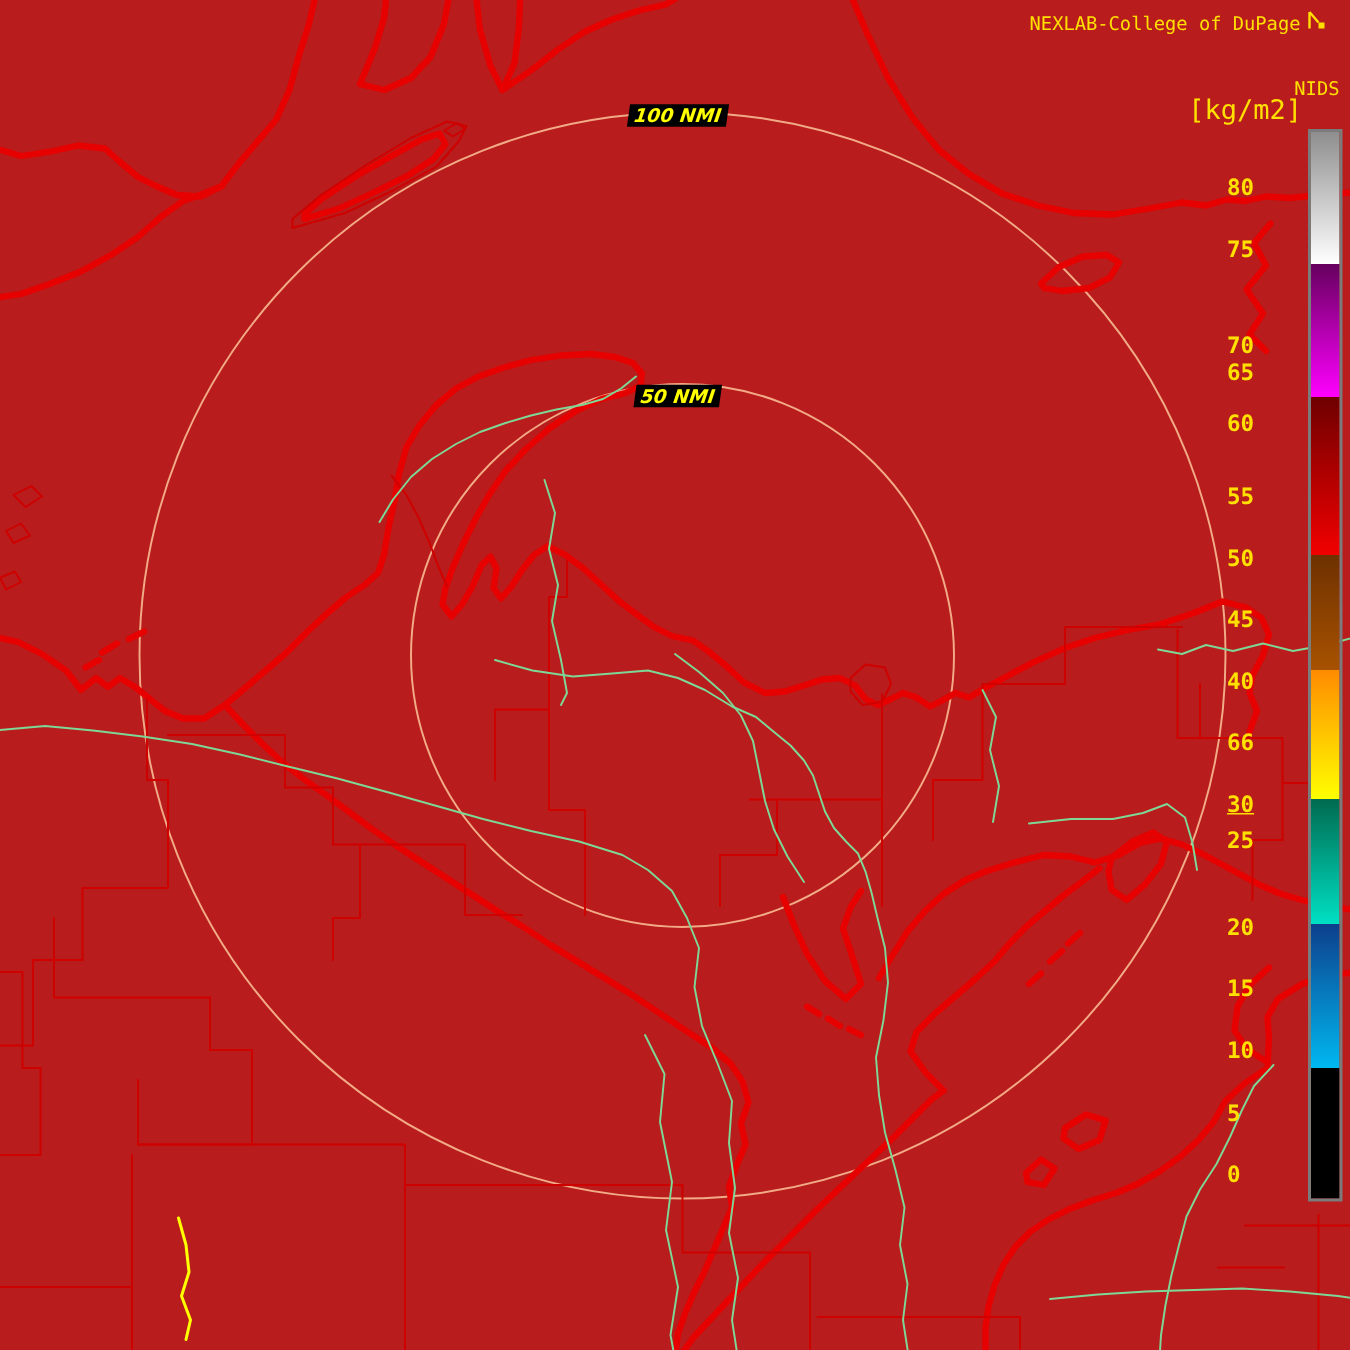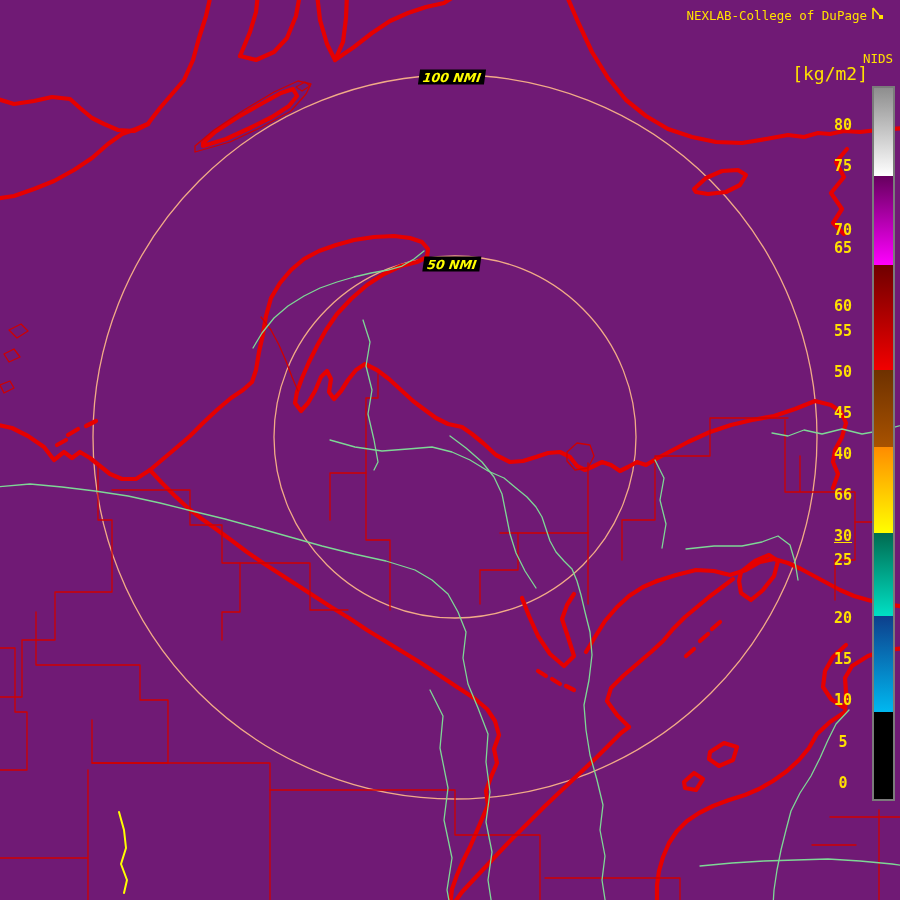--- a/index.html
+++ b/index.html
@@ -1,26 +1,26 @@
 <!DOCTYPE html>
 <html><head>
 <meta charset="utf-8">
 <style>
   html,body{margin:0;padding:0;background:#000;}
-  #canvas{position:relative;width:900px;height:900px;background:#701a75;overflow:hidden;
+  #canvas{position:relative;width:900px;height:900px;background:#b91c1c;overflow:hidden;
           font-family:"DejaVu Sans Mono","Liberation Mono",monospace;}
   #mapsvg{position:absolute;left:0;top:0;}
   .brand{position:absolute;top:7px;right:16px;color:#ffe000;font-size:12.5px;
          letter-spacing:0px;display:flex;align-items:center;gap:4px;white-space:nowrap;}
   .nids{position:absolute;top:51px;right:7px;color:#ffe000;font-size:12.5px;}
   .units{position:absolute;top:63px;right:32px;color:#ffe000;font-size:18px;}
   .cbar-box{position:absolute;left:872px;top:86px;width:19px;height:711px;
             border:2px solid #7b7b7b;background:#000;}
   .cbar-ticks{position:absolute;left:818px;top:0px;width:50px;height:900px;}
-  .cbar-tick{position:absolute;right:0;width:50px;text-align:center;color:#ffe000;
+  .cbar-tick{position:absolute;right:0;width:50px;text-align:left;color:#ffe000;
              font-size:15px;font-weight:bold;line-height:18px;}
   .ring-label{position:absolute;transform:translate(-50%,-50%) skewX(-8deg);
               color:#ffff00;font-family:"DejaVu Sans","Liberation Sans",sans-serif;
               font-weight:bold;font-style:italic;font-size:12.5px;background:#000;
               padding:0 4px;white-space:nowrap;z-index:5;}
   .footer{position:absolute;left:0;top:871px;width:100%;text-align:center;color:#ffffff;
           font-size:15px;letter-spacing:0.5px;white-space:nowrap;
           text-shadow:1px 1px 0 #000,-1px -1px 0 #000,1px -1px 0 #000,-1px 1px 0 #000;}
   .logo-icon{display:inline-block;}
 </style>
@@ -109,21 +109,21 @@
 
   <div class="nids">NIDS</div>
   <div class="units">[kg/m2]</div>
 
   <div class="cbar-box" id="cbar" style="background: linear-gradient(rgb(142, 142, 142) 0px, rgb(255, 255, 255) 88px, rgb(102, 0, 94) 88px, rgb(255, 0, 255) 177px, rgb(111, 0, 0) 177px, rgb(242, 0, 0) 282px, rgb(110, 49, 0) 282px, rgb(168, 82, 0) 359px, rgb(255, 140, 0) 359px, rgb(255, 255, 0) 445px, rgb(0, 107, 80) 445px, rgb(0, 224, 196) 528px, rgb(13, 63, 140) 528px, rgb(0, 184, 240) 624px, rgb(0, 0, 0) 624px, rgb(0, 0, 0) 711px);"></div>
   <div class="cbar-ticks" id="cbar-ticks">
       <div class="cbar-tick" style="top: 116px; color: rgb(255, 224, 0);">80</div>
       <div class="cbar-tick" style="top: 157.1px; color: rgb(255, 224, 0);">75</div>
       <div class="cbar-tick" style="top: 198.2px; color: rgb(255, 224, 0); margin-top: 23px;">70</div>
       <div class="cbar-tick" style="top: 239.3px; color: rgb(255, 224, 0);">65</div>
-      <div class="cbar-tick" style="top: 297px; color: rgb(255, 224, 0);">60</div>
+      <div class="cbar-tick" style="top: 273px; color: rgb(255, 224, 0);">60</div>
       <div class="cbar-tick" style="top: 321.5px; color: rgb(255, 224, 0);">55</div>
       <div class="cbar-tick" style="top: 362.6px; color: rgb(255, 224, 0);">50</div>
       <div class="cbar-tick" style="top: 403.7px; color: rgb(255, 224, 0);">45</div>
       <div class="cbar-tick" style="top: 444.8px; color: rgb(255, 224, 0);">40</div>
       <div class="cbar-tick" style="top: 485.9px; color: rgb(255, 224, 0);">66</div>
       <div class="cbar-tick" style="top: 527px; color: rgb(255, 224, 0); text-decoration: underline;">30</div>
       <div class="cbar-tick" style="top: 551px; color: rgb(255, 224, 0);">25</div>
       <div class="cbar-tick" style="top: 609.2px; color: rgb(255, 224, 0);">20</div>
       <div class="cbar-tick" style="top: 650.3px; color: rgb(255, 224, 0);">15</div>
       <div class="cbar-tick" style="top: 691.4px; color: rgb(255, 224, 0);">10</div>

